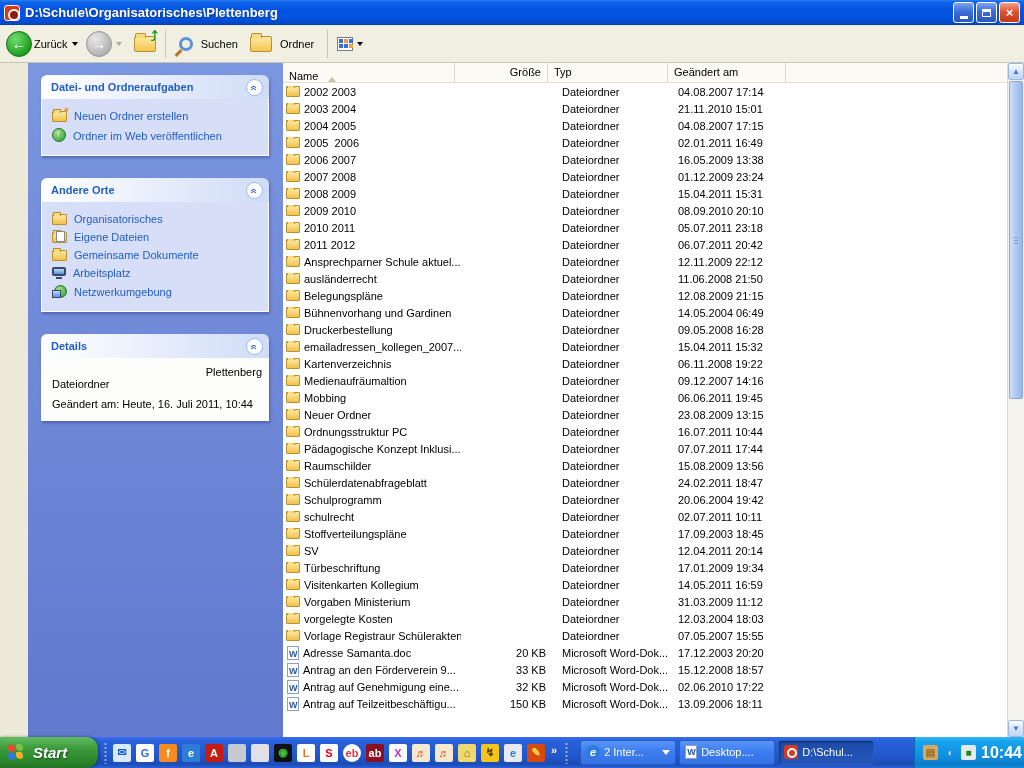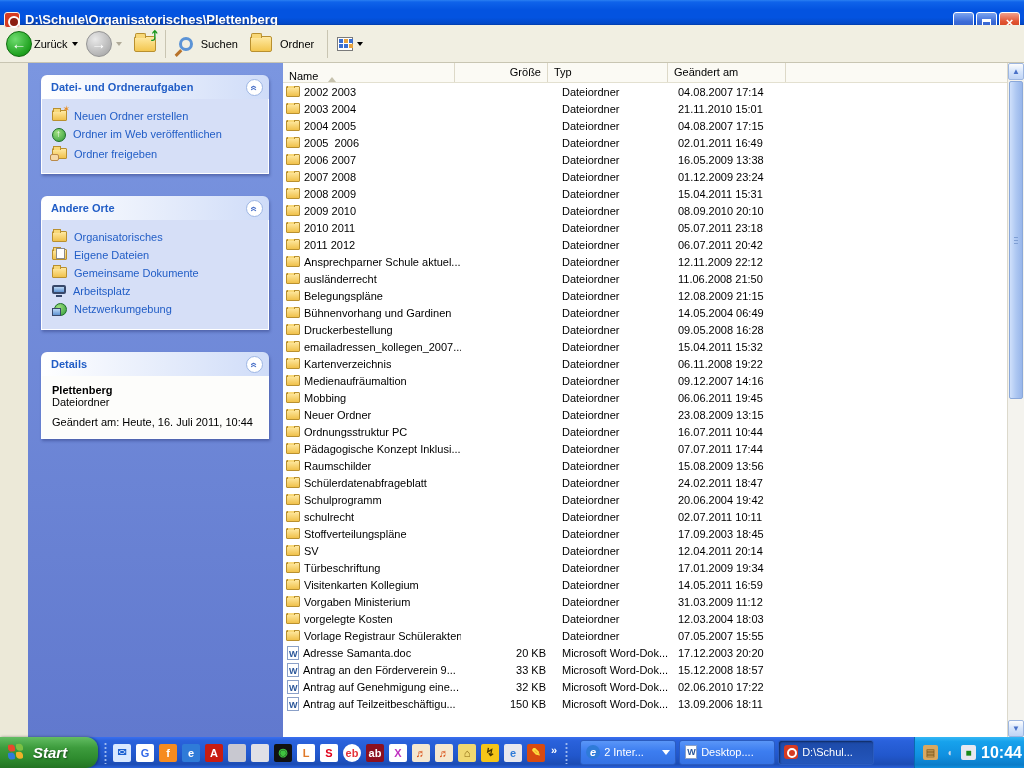--- a/index.html
+++ b/index.html
@@ -3,21 +3,21 @@
 <meta charset="utf-8">
 <style>
   * { margin:0; padding:0; box-sizing:border-box; }
   html,body { width:1024px; height:768px; overflow:hidden; }
   body { font-family:"Liberation Sans", sans-serif; font-size:11px; background:#ECE9D8; }
 
   .window { position:absolute; inset:0; display:flex; flex-direction:column; }
 
   
   .titlebar {
-    height:25px; display:flex; align-items:flex-start; padding:12px 4px;
+    height:25px; display:flex; align-items:center; padding:0 4px;
     background:linear-gradient(180deg,#2a80f2 0%,#0f63ea 8%,#0353e0 40%,#0353e0 70%,#0248c8 95%,#013aa6 100%);
   }
   .title-icon { width:16px; height:16px; background:#d63b22; border:1px solid #f5f0e8; border-radius:3px; position:relative; flex:0 0 auto; }
   .title-icon::after { content:""; position:absolute; left:3px; top:3px; width:8px; height:8px; border:2px solid #fff; border-radius:50%; background:#8c1d10; }
   .title-text { color:#fff; font-weight:bold; font-size:13px; margin-left:5px; flex:1; text-shadow:1px 1px 1px #1a3e8c; white-space:nowrap; overflow:hidden; }
   .winbtns { display:flex; gap:2px; }
   .winbtn { width:21px; height:21px; border-radius:3px; border:1px solid #fff;
     background:linear-gradient(180deg,#7ba4f0,#3d6cd8 45%,#2a56c0); color:#fff; display:flex; align-items:center; justify-content:center; font-size:11px; }
   .winbtn.close { background:linear-gradient(180deg,#f0a08c,#e25432 45%,#c03a18); font-size:13px; font-weight:bold; }
   .glyph-min { width:8px; height:3px; background:#fff; margin-top:9px; }
@@ -57,24 +57,24 @@
   
   .sidebar { width:255px; background:linear-gradient(180deg,#7b96e0,#6179ce); padding:12px 14px 0 13px; overflow:hidden;margin-left:28px; }
   .panel { margin-bottom:22px; border-radius:6px 6px 0 0; box-shadow:1px 2px 3px rgba(20,30,90,.35); }
   .panel-head { height:24px; background:linear-gradient(90deg,#ffffff,#cfdcf8); border-radius:6px 6px 0 0;
     display:flex; align-items:center; justify-content:space-between; padding:0 6px 0 10px; }
   .panel-title { color:#215dc6; font-weight:bold; }
   .chev-btn { width:17px; height:17px; border-radius:50%; background:#fff; border:1px solid #9db6e4; color:#4a71c8;
     display:flex; align-items:center; justify-content:center; }
   .chev-btn span { font-size:10px; font-weight:bold; transform:rotate(90deg) scaleY(1.2); letter-spacing:-1px; }
   .panel-body { background:#d6dff7; border:1px solid #fff; border-top:none; padding:8px 6px 10px 10px; }
-  .panel-item { display:flex; align-items:flex-start; gap:7px; padding:3px 0; color:#215dc6; }
+  .panel-item { display:flex; align-items:flex-end; gap:7px; padding:3px 0; color:#215dc6; }
   .panel-item .lbl { line-height:12px; }
   .details-body { background:#fdfdfb; }
-  .details-body .d-name { font-weight:bold; color:#000; }
+  .details-body .d-name { font-weight:normal; color:#000;text-align:right; }
   .details-body .d-type { color:#000; margin-bottom:8px; }
   .details-body .d-mod { color:#000; }
 
   .sb-folder { width:15px; height:11px; background:linear-gradient(#ffe9a2,#f0c14b); border:1px solid #b9902f; border-radius:1px; position:relative; flex:0 0 auto; }
   .sb-folder::before { content:""; position:absolute; top:-3px; left:0; width:6px; height:3px; background:#f8d878; border:1px solid #b9902f; border-bottom:none; }
   .sb-folder.star::after { content:"✶"; position:absolute; right:-4px; top:-7px; color:#e88a1a; font-size:9px; }
   .sb-folder.hand::after { content:""; position:absolute; left:-3px; bottom:-3px; width:7px; height:5px; background:#f5d9a8; border:1px solid #ba8a4a; border-radius:2px; }
   .sb-folder.docs::after { content:""; position:absolute; left:3px; top:-2px; width:7px; height:9px; background:#fff; border:1px solid #8a8a8a; }
   .sb-globe { width:14px; height:14px; border-radius:50%; background:radial-gradient(circle at 35% 30%,#9fe07f,#2f9b3a); border:1px solid #1c6e26; position:relative; flex:0 0 auto; }
   .sb-globe.pub::after { content:"↑"; position:absolute; left:3px; top:-1px; color:#fff; font-size:10px; font-weight:bold; }
@@ -205,24 +205,20 @@
         </div>
         <div class="panel-body">
           <div class="panel-item">
             <span class="sb-folder star"></span>
             <span class="lbl">Neuen Ordner erstellen</span>
           </div>
           <div class="panel-item">
             <span class="sb-globe pub"></span>
             <span class="lbl">Ordner im Web veröffentlichen</span>
           </div>
-          <div class="panel-item">
-            <span class="sb-folder hand"></span>
-            <span class="lbl">Ordner freigeben</span>
-          </div>
         </div>
       </div>
 
       <div class="panel">
         <div class="panel-head">
           <span class="panel-title">Andere Orte</span>
           <span class="chev-btn">
               <span>«</span>
             </span>
         </div>

